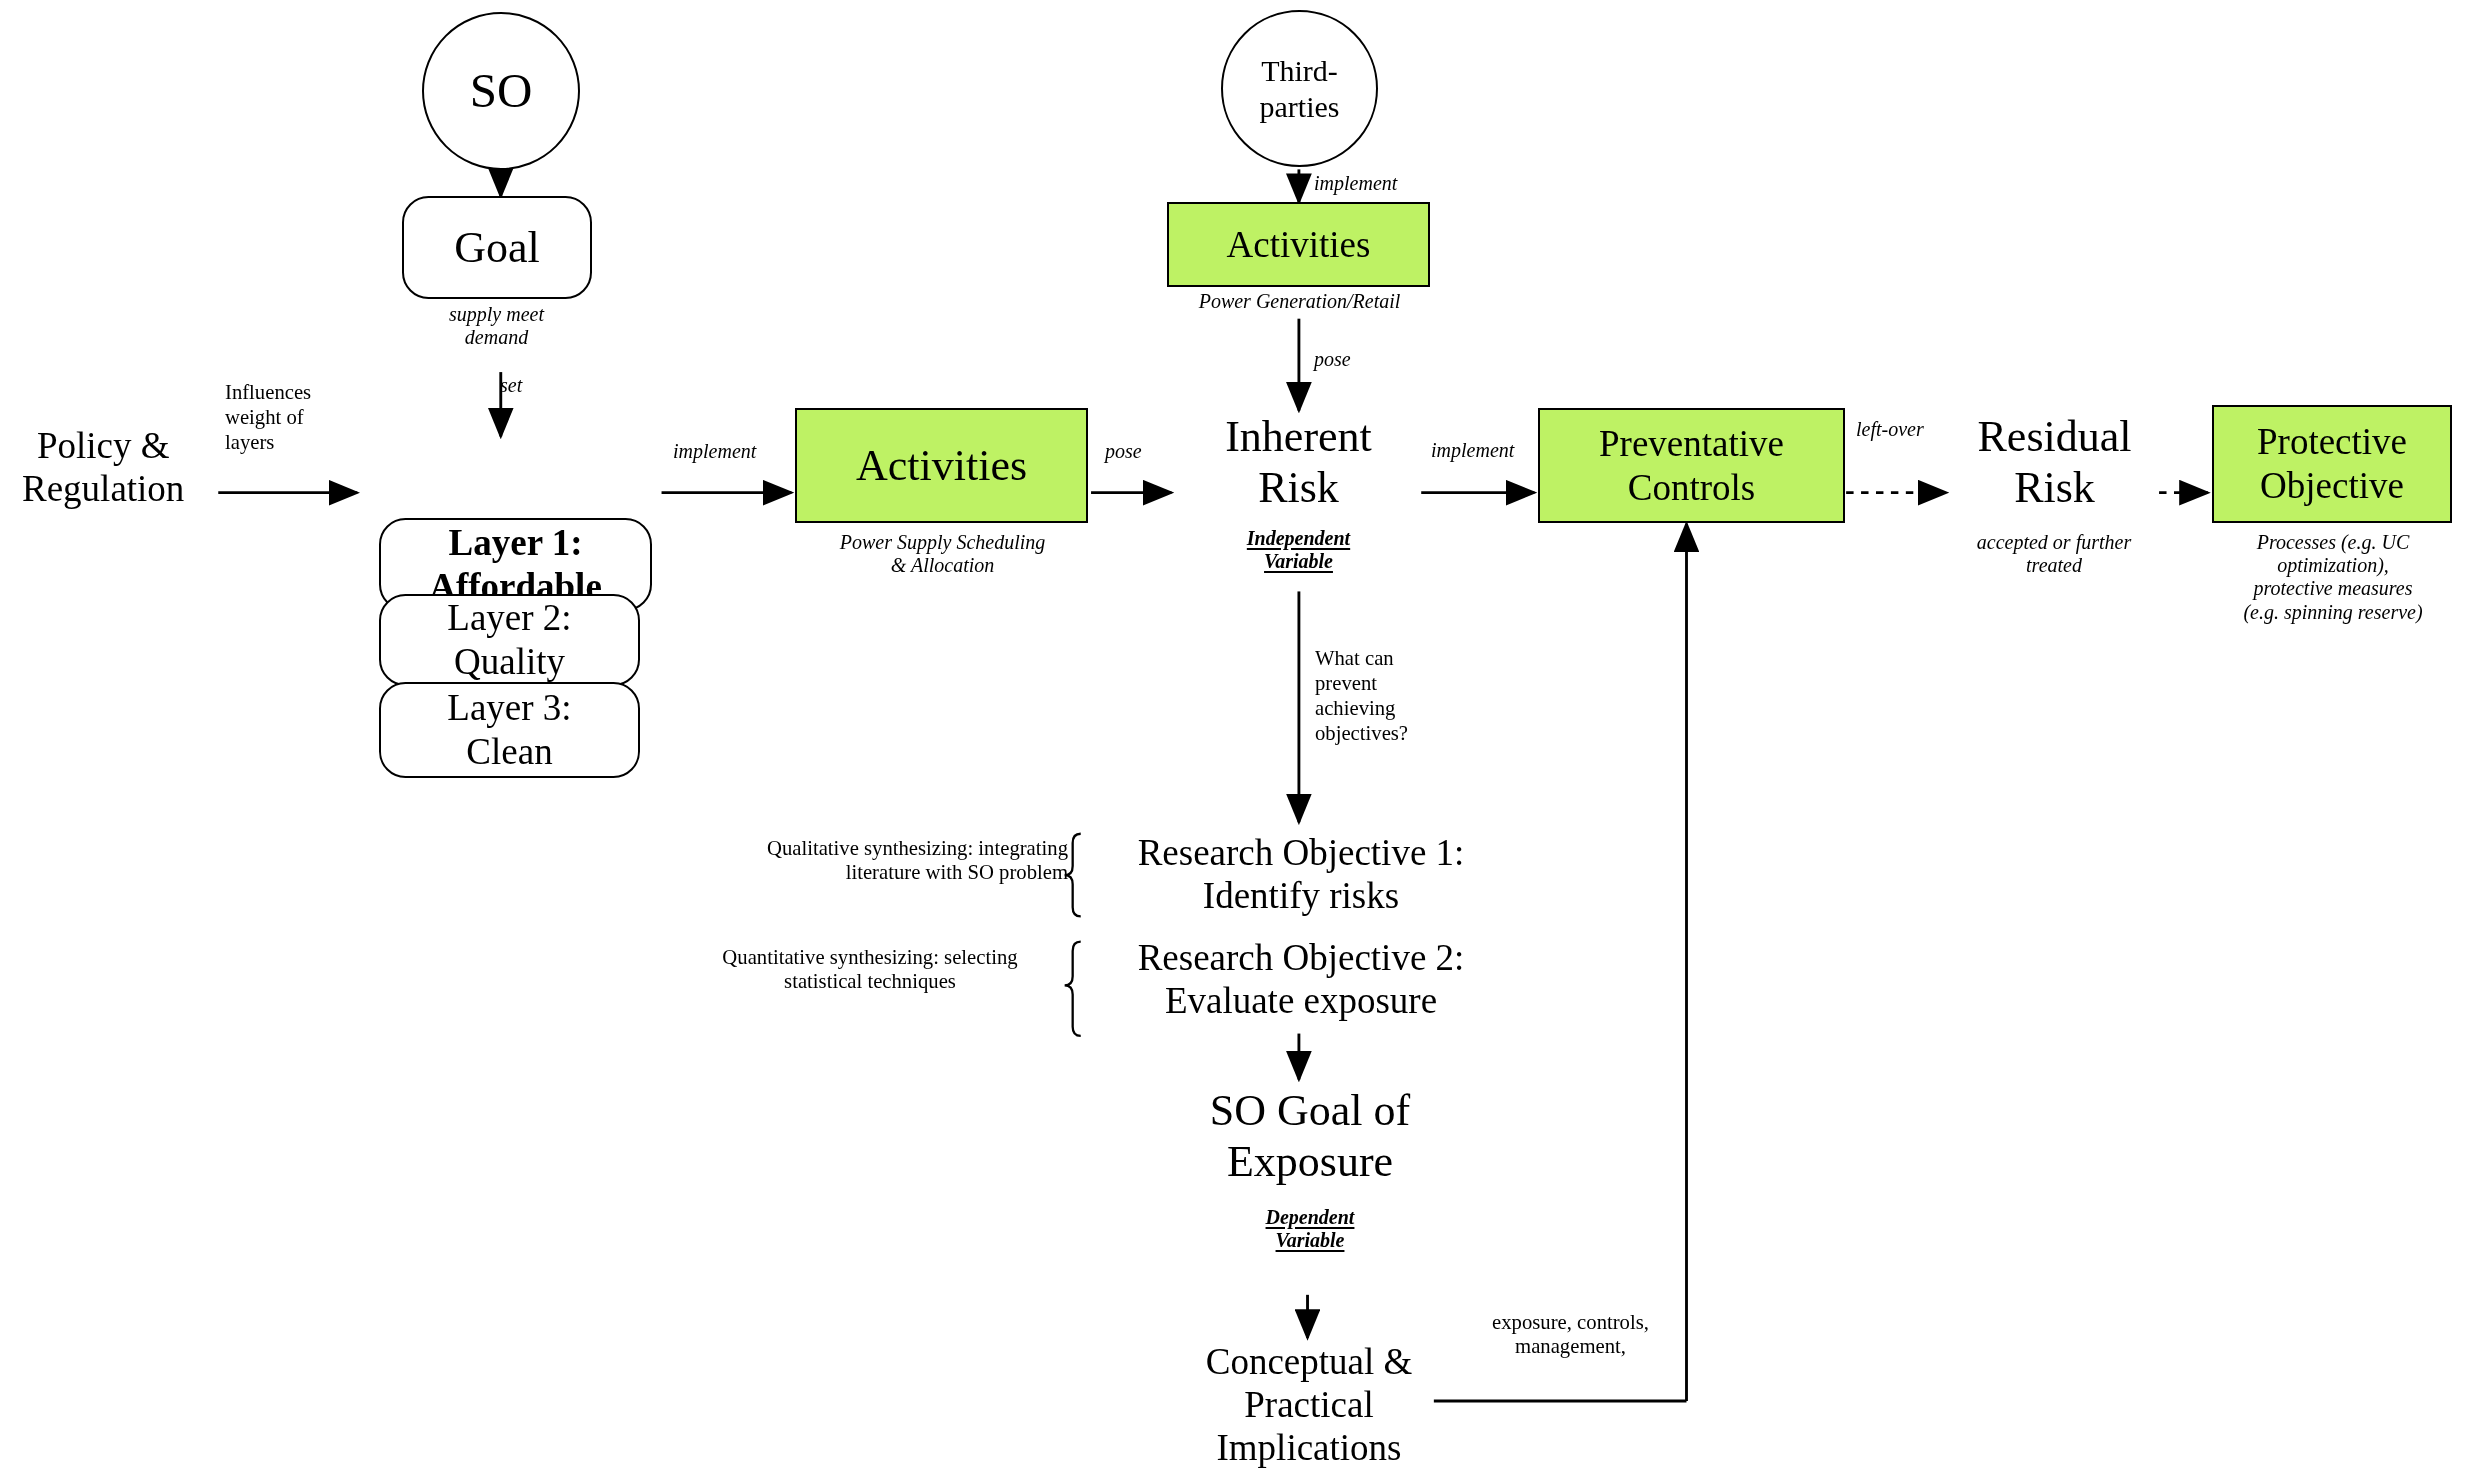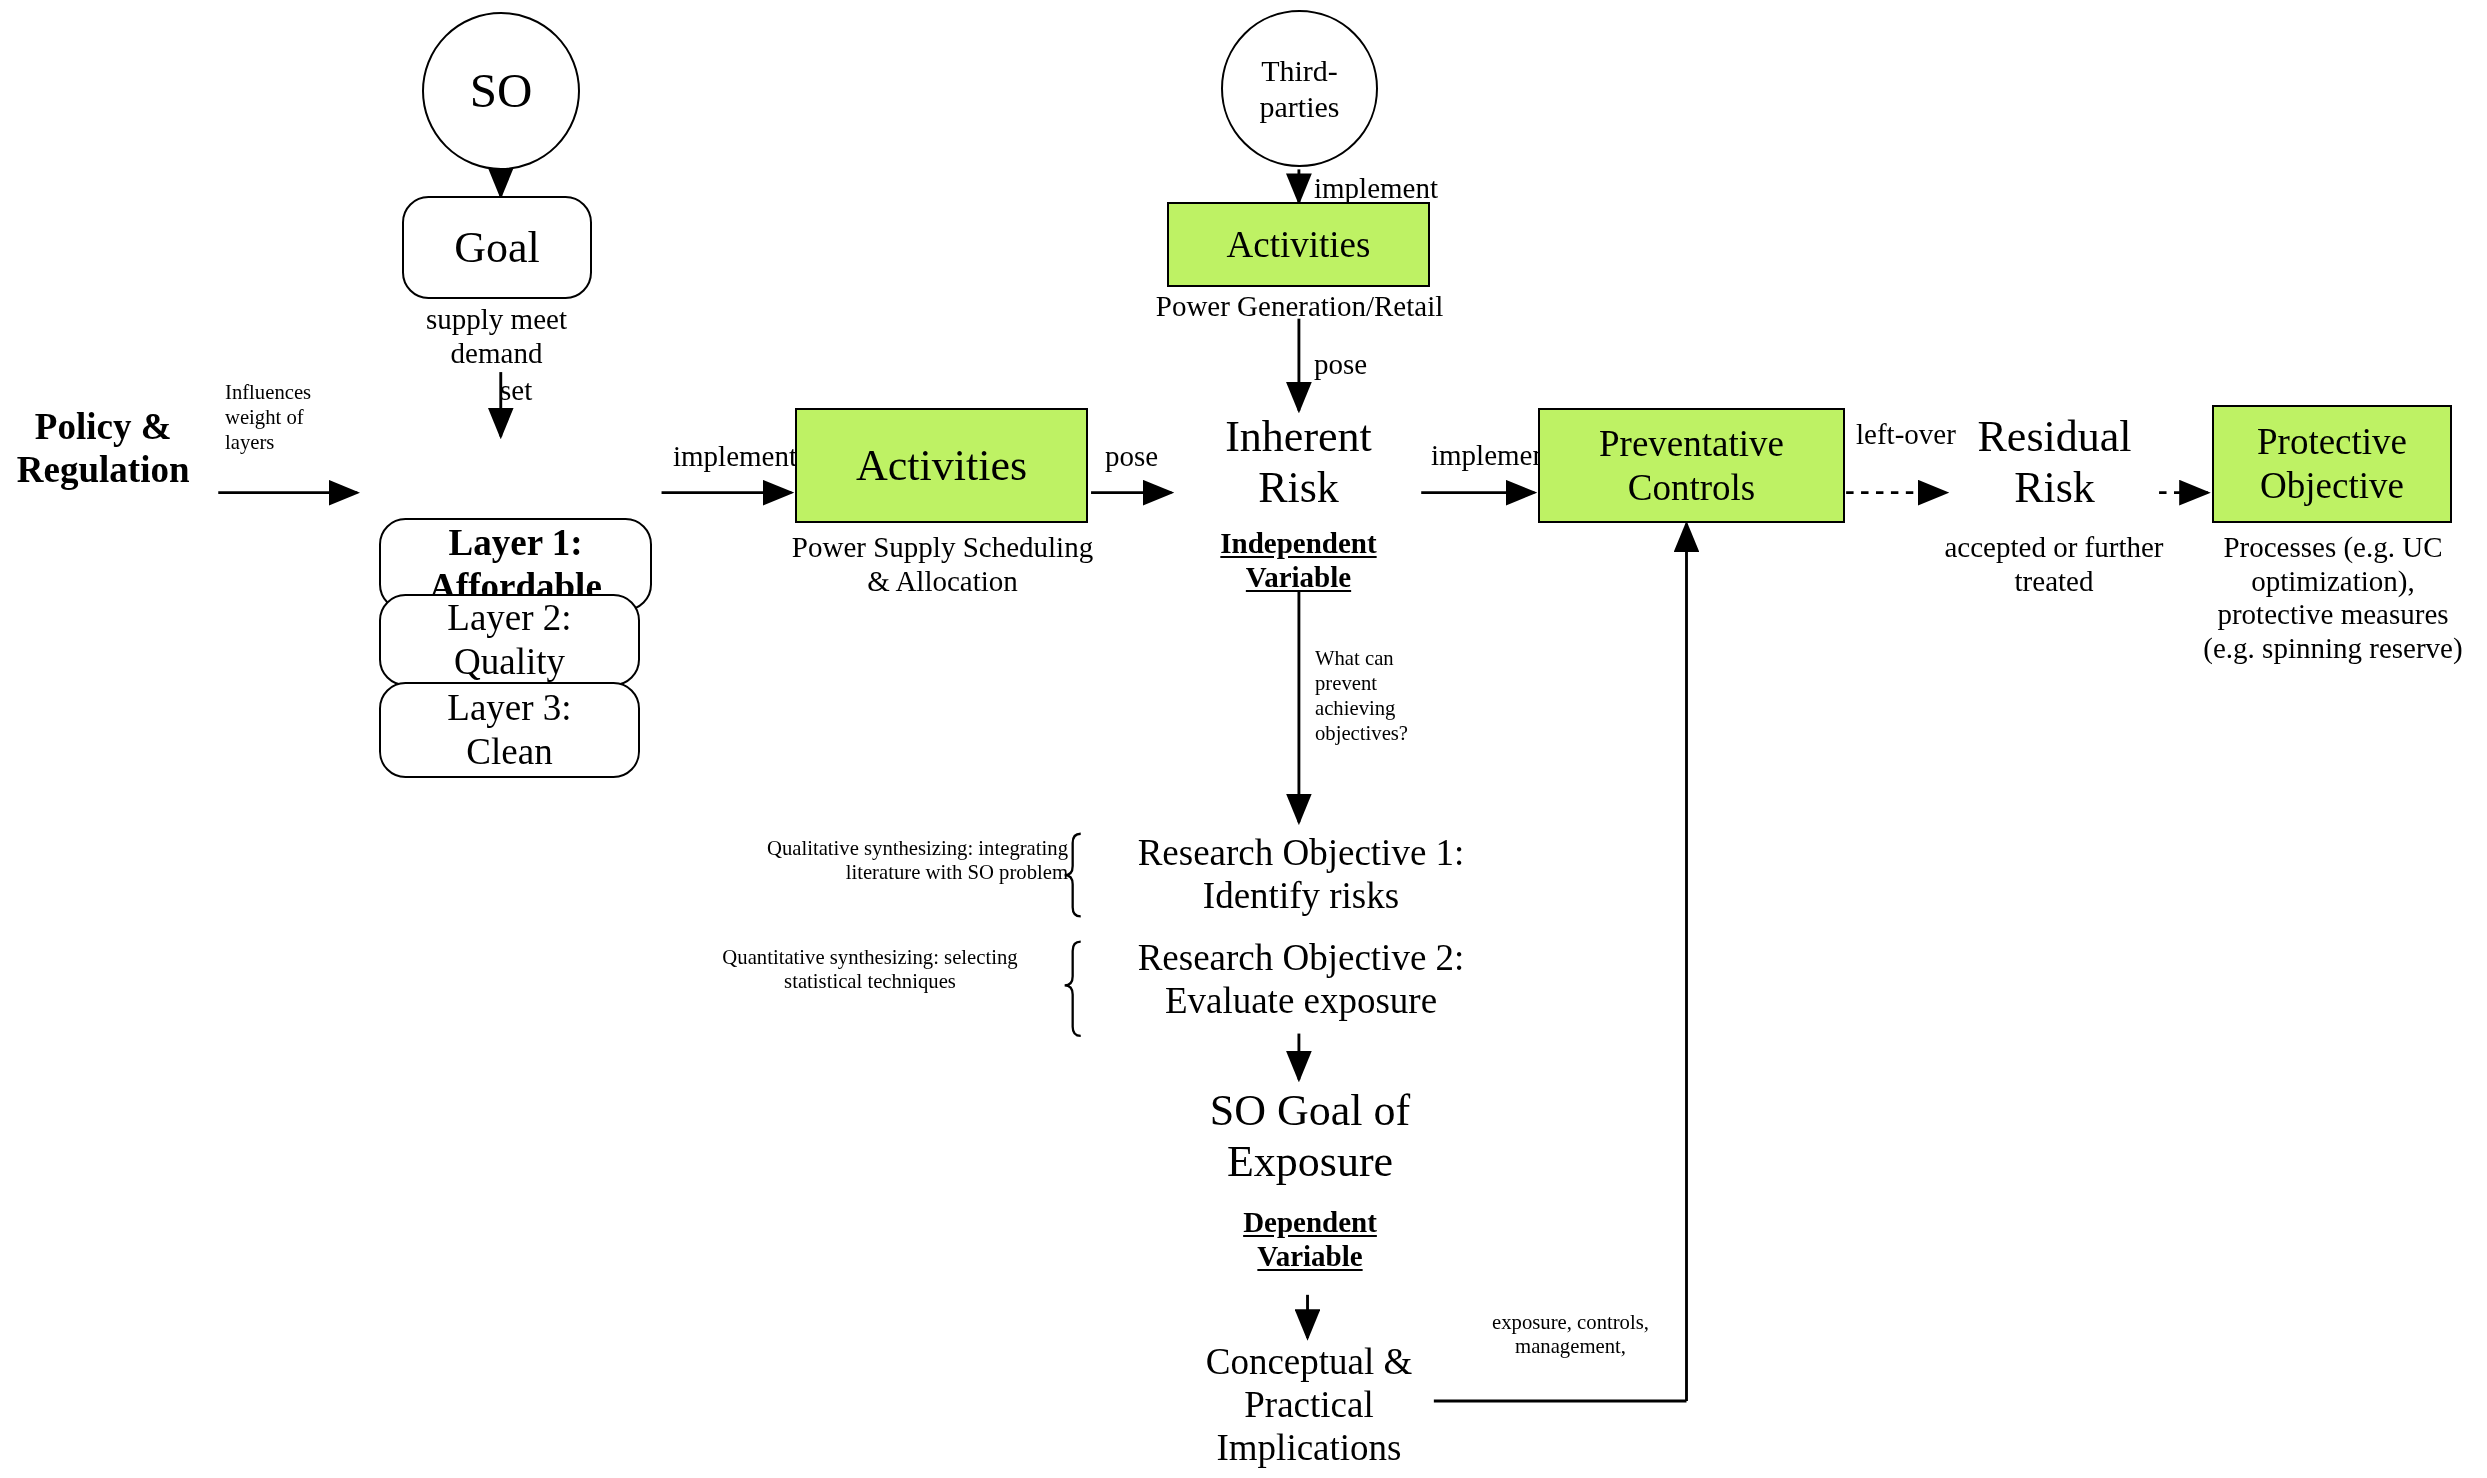--- a/index.html
+++ b/index.html
@@ -11,21 +11,21 @@
   .rrect{border:2.9px solid #000;background:#fff;border-radius:26.4px;}
   .circle{border:2.9px solid #000;background:#fff;border-radius:50%;}
   .plain{background:transparent;}
   .cap{position:absolute;text-align:center;line-height:1.16;}
   .lbl{position:absolute;line-height:1.2;}
   svg.wires{position:absolute;left:0;top:0;width:2487px;height:1478px;pointer-events:none;}
   .ul{text-decoration:underline;font-weight:bold;text-underline-offset:2.9px;}
   .f-xl{font-size:44px;}
   .f-lg{font-size:37px;}
   .f-md{font-size:30px;}
-  .f-sm{font-size:29px;}
+  .f-sm{font-size:20px;font-style:italic;}
   .f-xs{font-size:20.7px;}
   .f-so{font-size:49px;}
 </style>
 </head>
 <body>
 
 <div id="stage">
 
   <svg class="wires" viewBox="0 0 4331 2574" xmlns="http://www.w3.org/2000/svg">
     <defs>
@@ -95,21 +95,21 @@
 
   <div class="lbl f-sm" style="left:1314px;top:171px;">implement</div>
 
   <div class="node rect f-lg" style="left:1167px;top:202px;width:263px;height:85px;">
     <span>Activities</span>
   </div>
   <div class="cap f-sm" style="left:1120px;top:290px;width:359px;">Power Generation/Retail</div>
 
   <div class="lbl f-sm" style="left:1314px;top:347px;">pose</div>
 
-  <div class="cap f-lg plain" style="left:5.7px;top:406px;width:195px;white-space:pre-line;font-weight:bold;">Policy &amp;
+  <div class="cap f-lg plain" style="left:5.7px;top:425px;width:195px;white-space:pre-line;">Policy &amp;
 Regulation</div>
 
   <div class="lbl f-xs" style="left:225px;top:380px;width:138px;white-space:pre-line;">Influences
 weight of
 layers</div>
 
 
   <div class="node rrect f-lg" style="left:379px;top:518px;width:273px;height:93px;white-space:pre-line;font-weight:bold;">
     <span>Layer 1:
 Affordable</span>

